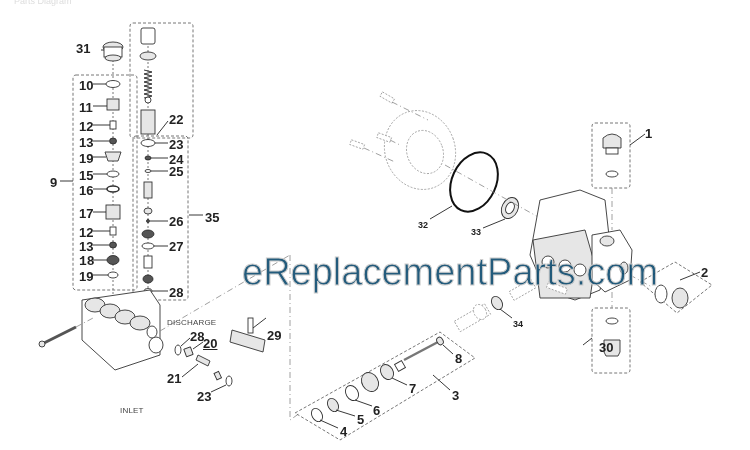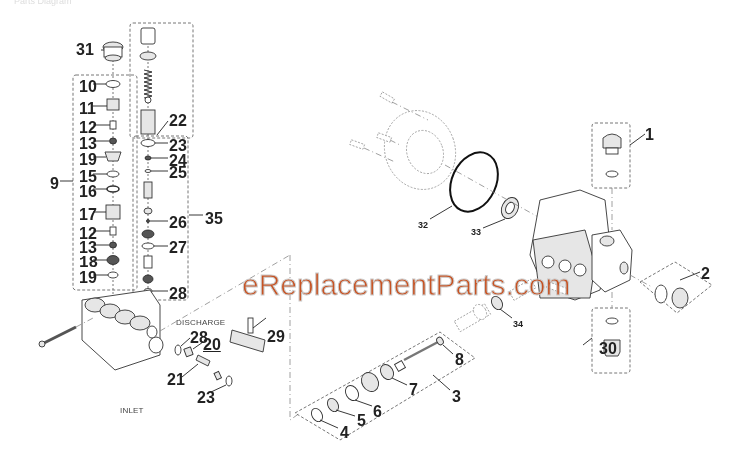--- a/index.html
+++ b/index.html
@@ -1,22 +1,22 @@
 <!DOCTYPE html>
 <html><head>
 <meta charset="utf-8">
 <style>
   html,body{margin:0;padding:0;background:#fff;}
   body{width:750px;height:450px;overflow:hidden;position:relative;font-family:"Liberation Sans",sans-serif;}
   #stage{position:absolute;left:0;top:0;width:750px;height:362px;}
   svg{position:absolute;left:0;top:0;}
-  .lbl{position:absolute;font-family:"Liberation Sans",sans-serif;font-weight:bold;font-size:16px;color:#222;line-height:1;white-space:nowrap;cursor:pointer;}
+  .lbl{position:absolute;font-family:"Liberation Sans",sans-serif;font-weight:bold;font-size:13px;color:#222;line-height:1;white-space:nowrap;cursor:pointer;}
   .lbl.sm{font-size:9px;}
   .txt{position:absolute;font-family:"Liberation Sans",sans-serif;font-size:8px;color:#444;letter-spacing:0.2px;white-space:nowrap;}
-  .wm{position:absolute;left:242px;top:268px;font-family:"Liberation Sans",sans-serif;font-size:30px;color:#c2410c;letter-spacing:0px;white-space:nowrap;
+  .wm{position:absolute;left:242px;top:251px;font-family:"Liberation Sans",sans-serif;font-size:38px;color:#0c4a6e;letter-spacing:0px;white-space:nowrap;
       -webkit-text-stroke:1px #c8c8c8;opacity:0.9;}
   .header-cut{position:absolute;left:14px;top:-4px;font-size:9px;color:#ddd;font-family:"Liberation Sans",sans-serif;}
 </style>
 </head>
 <body>
 
 <div id="stage">
 
 <div class="header-cut">Parts Diagram</div>
 
@@ -224,21 +224,21 @@
   <rect class="ghost" x="455" y="312" width="35" height="12" transform="rotate(-30 472 318)"></rect>
   <ellipse class="ghost" cx="480" cy="312" rx="6" ry="8" transform="rotate(-30 480 312)"></ellipse>
   <ellipse class="partg" cx="497" cy="303" rx="5" ry="7" transform="rotate(-30 497 303)"></ellipse>
   <line class="ln" x1="500" y1="309" x2="512" y2="318"></line>
   <rect class="ghost" x="510" y="285" width="25" height="10" transform="rotate(-30 522 290)"></rect>
   <rect class="ghost" x="547" y="285" width="20" height="6" transform="rotate(20 557 288)"></rect>
 </svg>
 
 <div class="wm">eReplacementParts.com</div>
 
-<div class="txt" style="left:176px;top:318px;">DISCHARGE</div>
+<div class="txt" style="left:167px;top:318px;">DISCHARGE</div>
 <div class="txt" style="left:120px;top:378px;margin-top:28px;">INLET</div>
 
 <div class="lbl" style="left:76px;top:42px;">31</div>
 <div class="lbl" style="left:79px;top:79px;">10</div>
 <div class="lbl" style="left:79px;top:101px;">11</div>
 <div class="lbl" style="left:79px;top:120px;">12</div>
 <div class="lbl" style="left:79px;top:136px;">13</div>
 <div class="lbl" style="left:79px;top:152px;">19</div>
 <div class="lbl" style="left:79px;top:169px;">15</div>
 <div class="lbl" style="left:79px;top:184px;">16</div>

